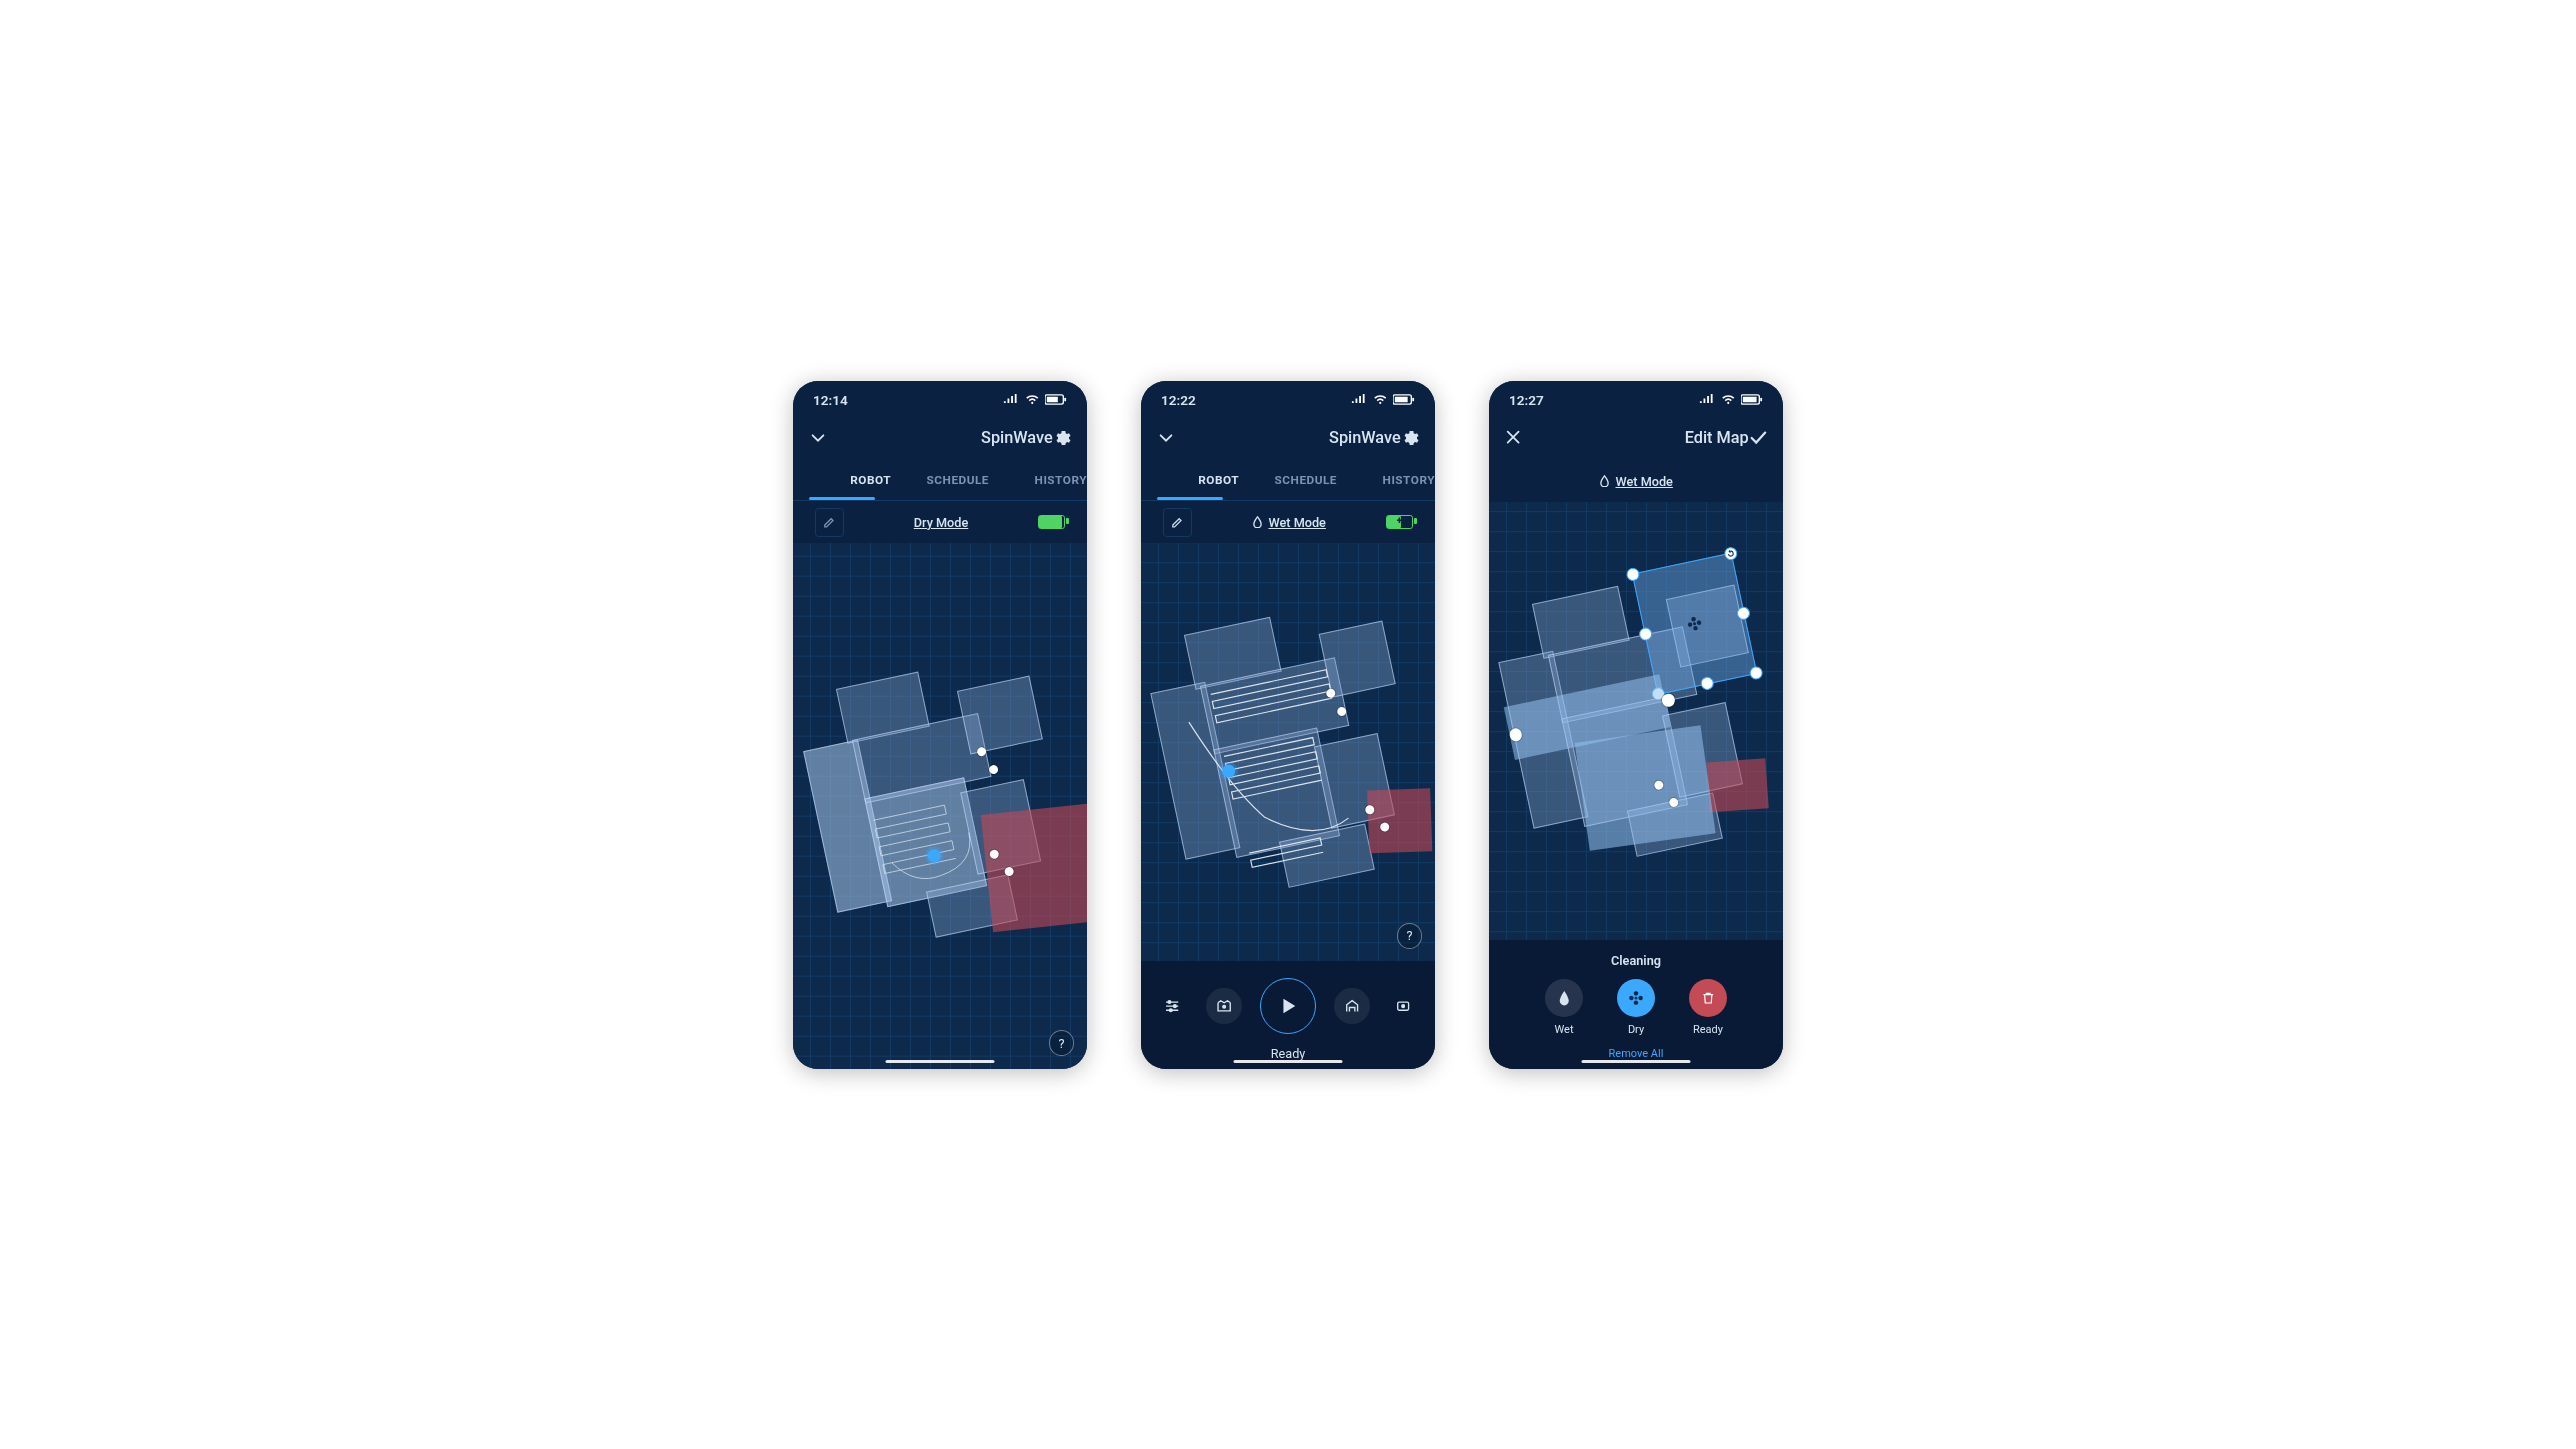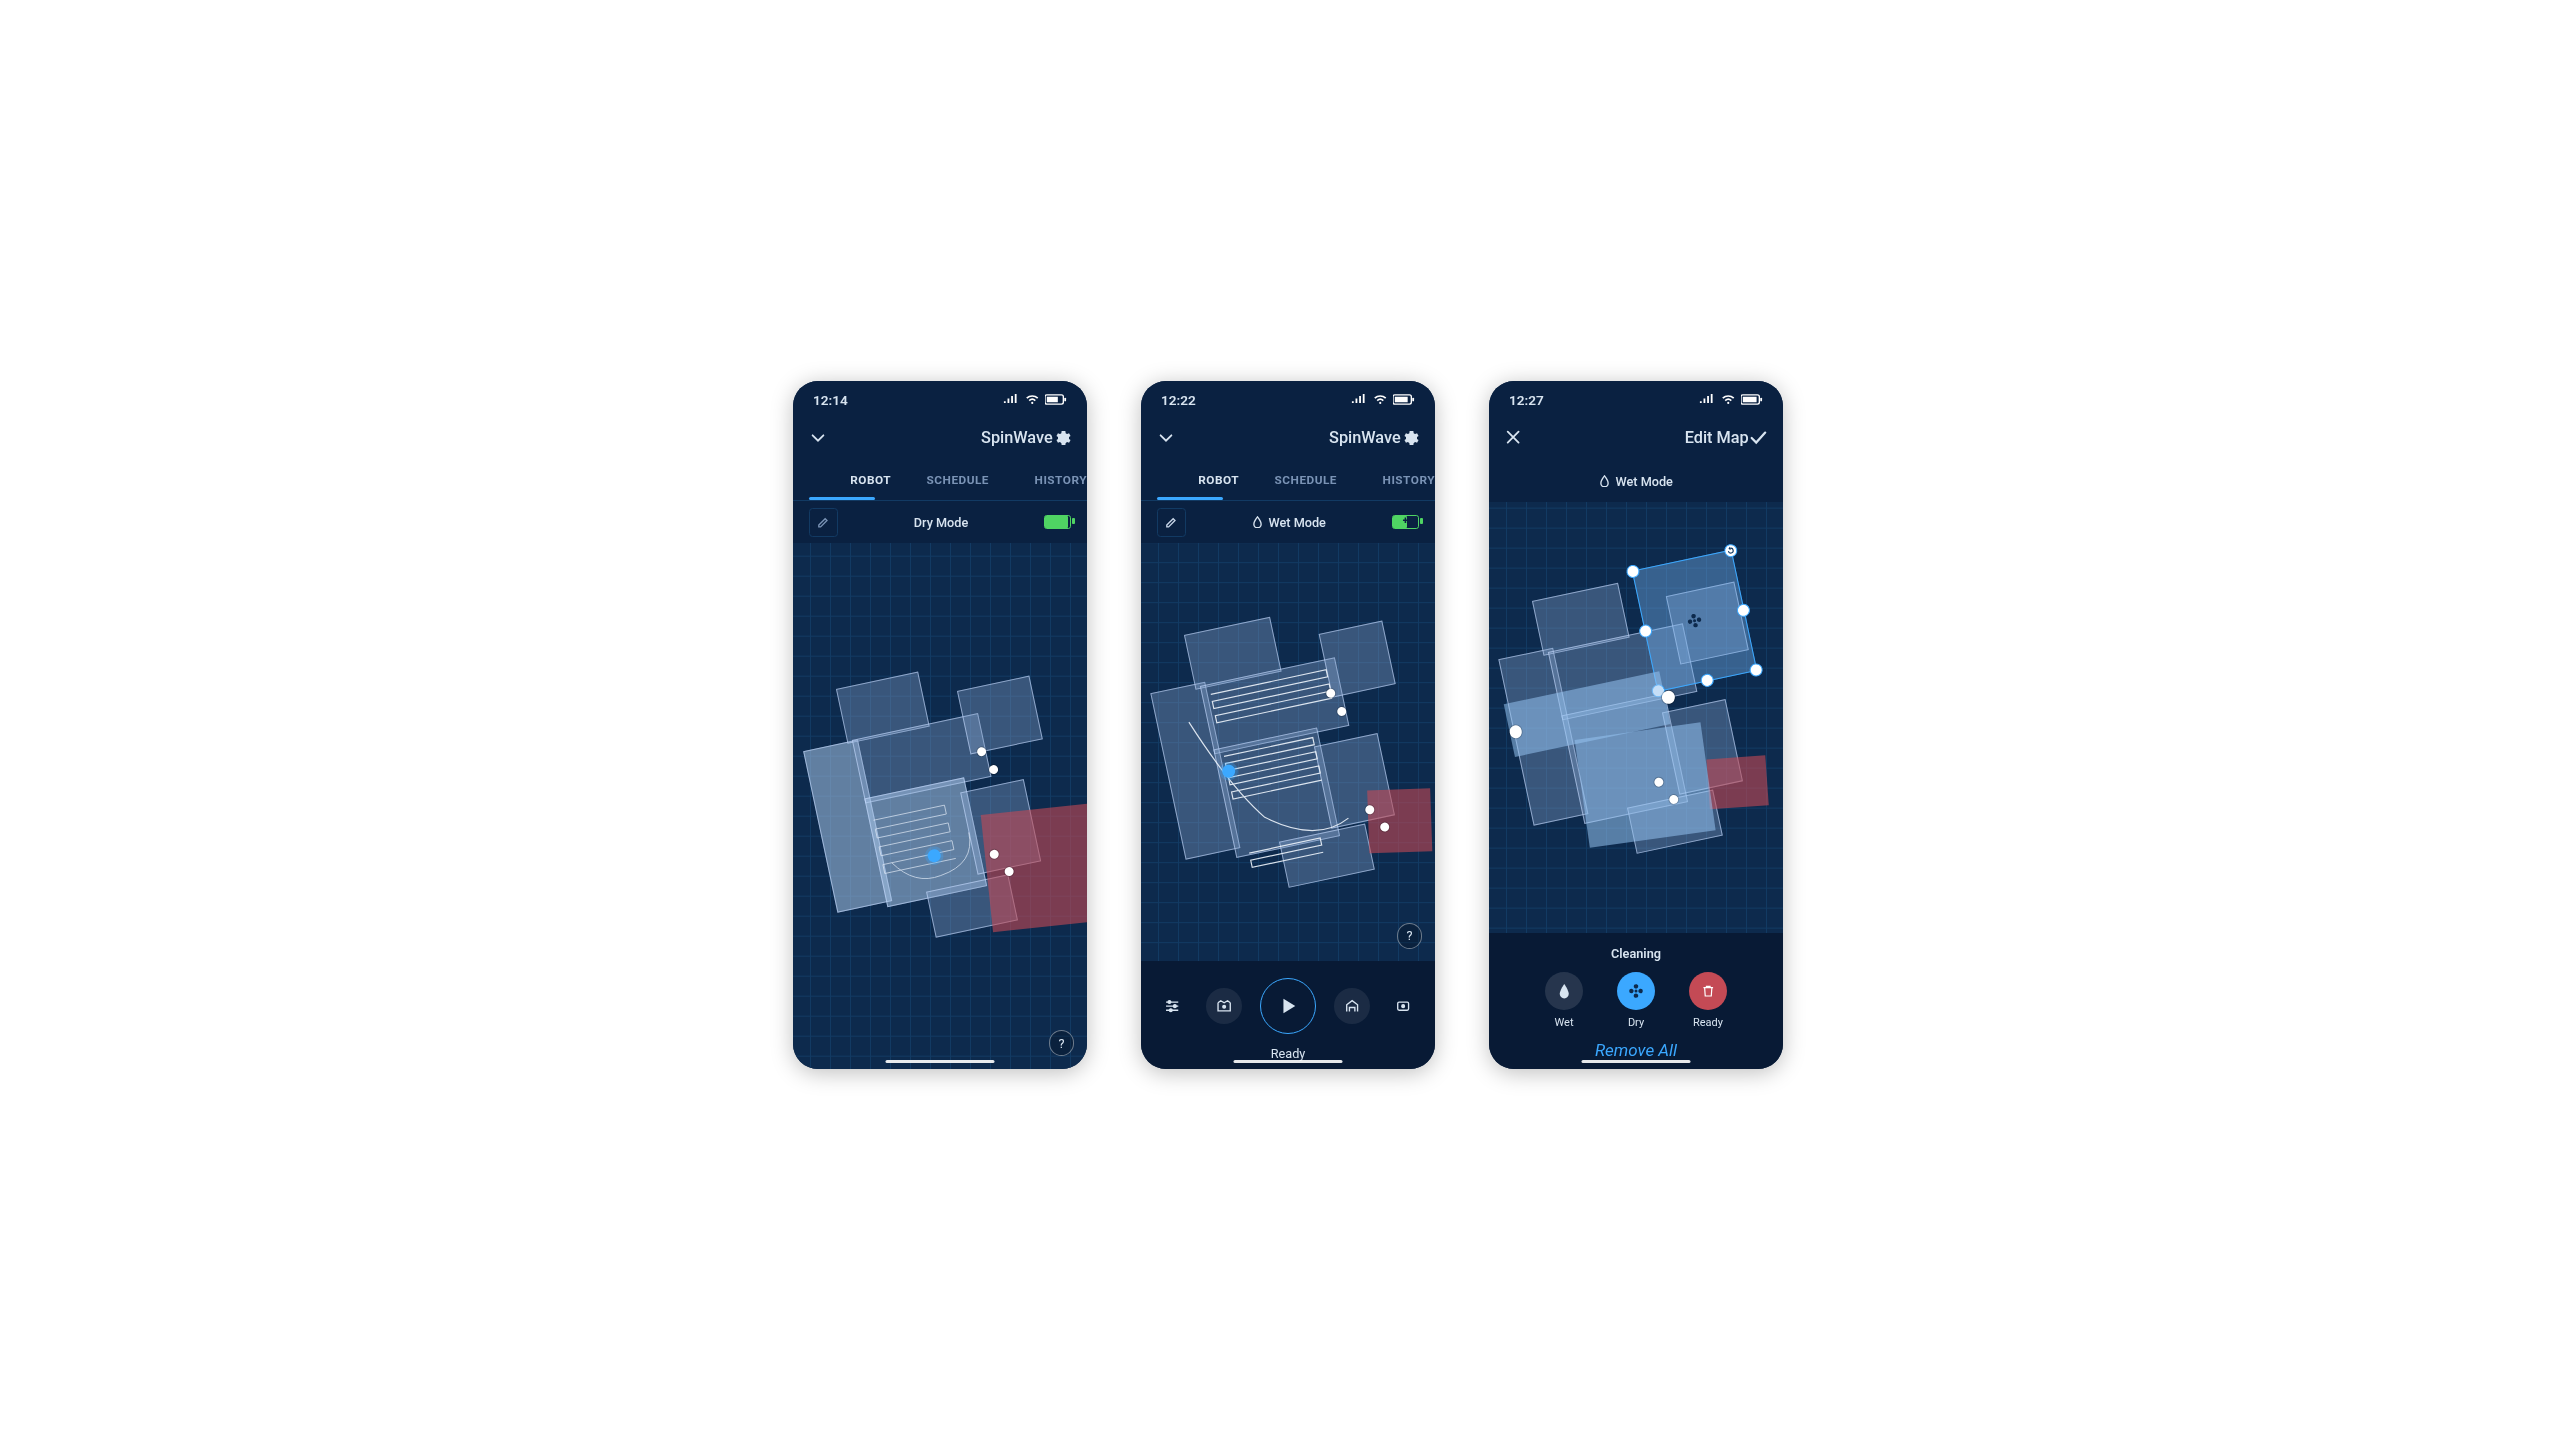--- a/index.html
+++ b/index.html
@@ -88,24 +88,25 @@
     left:16.3px;right:16.3px;bottom:0;
     height:2.7px;
     background:var(--accent);
     border-radius:1.8px;
   }
   
   .moderow{
     height:42px;
     display:flex;
     align-items:center;
-    padding:0 16px;
+    padding:0 22px;
     background:var(--bg-dark);
     font-size:12.7px;
     gap:7.2px;
+    text-decoration:underline;
   }
   .moderow .mode-label{flex:1;text-align:center;display:flex;gap:5.4px;align-items:center;justify-content:center;font-weight:500;}
   .editbtn{
     width:27px;height:27px;
     border:0.9px solid var(--grid);
     border-radius:3.6px;
     display:flex;align-items:center;justify-content:center;
   }
   .battery{
     width:25px;height:12.7px;
@@ -183,21 +184,21 @@
   .editpanel .panel-title{font-size:12.7px;font-weight:600;}
   .setting-row{display:flex;gap:34px;}
   .setting{display:flex;flex-direction:column;align-items:center;gap:5.4px;font-size:11px;}
   .setting .circ{
     width:38px;height:38px;border-radius:50%;
     display:flex;align-items:center;justify-content:center;
     background:rgba(255,255,255,.12);
   }
   .setting .circ.sel{background:var(--accent);}
   .setting .circ.red{background:var(--nogo);}
-  .link{color:var(--accent);font-size:17px;font-style:italic;}
+  .link{color:var(--accent);font-size:11px;}
   .home-indicator{
     position:absolute;bottom:5.4px;left:50%;transform:translateX(-50%);
     width:109px;height:3.6px;border-radius:2.7px;background:#fff;opacity:.9;
   }
   svg{display:block;}
 </style>
 </head>
 <body>
 
 <div class="phone">

